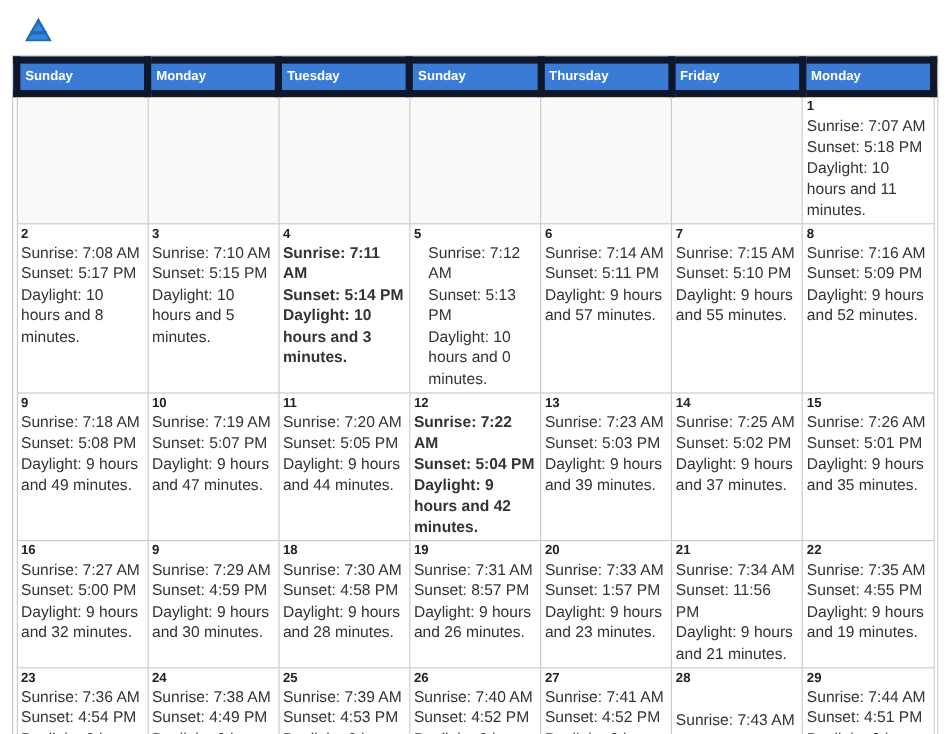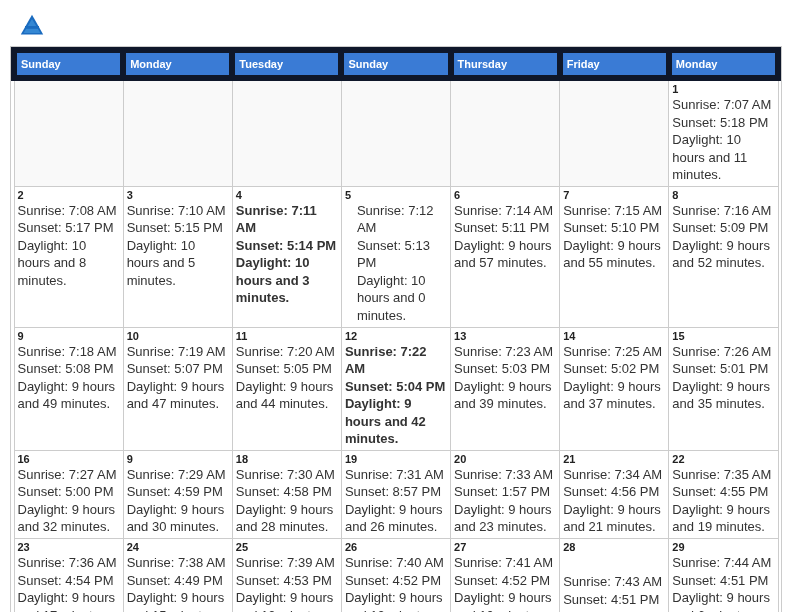--- a/index.html
+++ b/index.html
@@ -270,21 +270,21 @@
             </td>
             <td>
               <span class="day-num">20</span>
               <div class="day-info" style="white-space: pre-line;">Sunrise: 7:33 AM
 Sunset: 1:57 PM
 Daylight: 9 hours and 23 minutes.</div>
             </td>
             <td>
               <span class="day-num">21</span>
               <div class="day-info" style="white-space: pre-line;">Sunrise: 7:34 AM
-Sunset: 4:56 PM
+Sunset: 11:56 PM
 Daylight: 9 hours and 21 minutes.</div>
             </td>
             <td>
               <span class="day-num">22</span>
               <div class="day-info" style="white-space: pre-line;">Sunrise: 7:35 AM
 Sunset: 4:55 PM
 Daylight: 9 hours and 19 minutes.</div>
             </td>
           </tr>
           <tr style="height: 78px; padding-left: 28px;">

